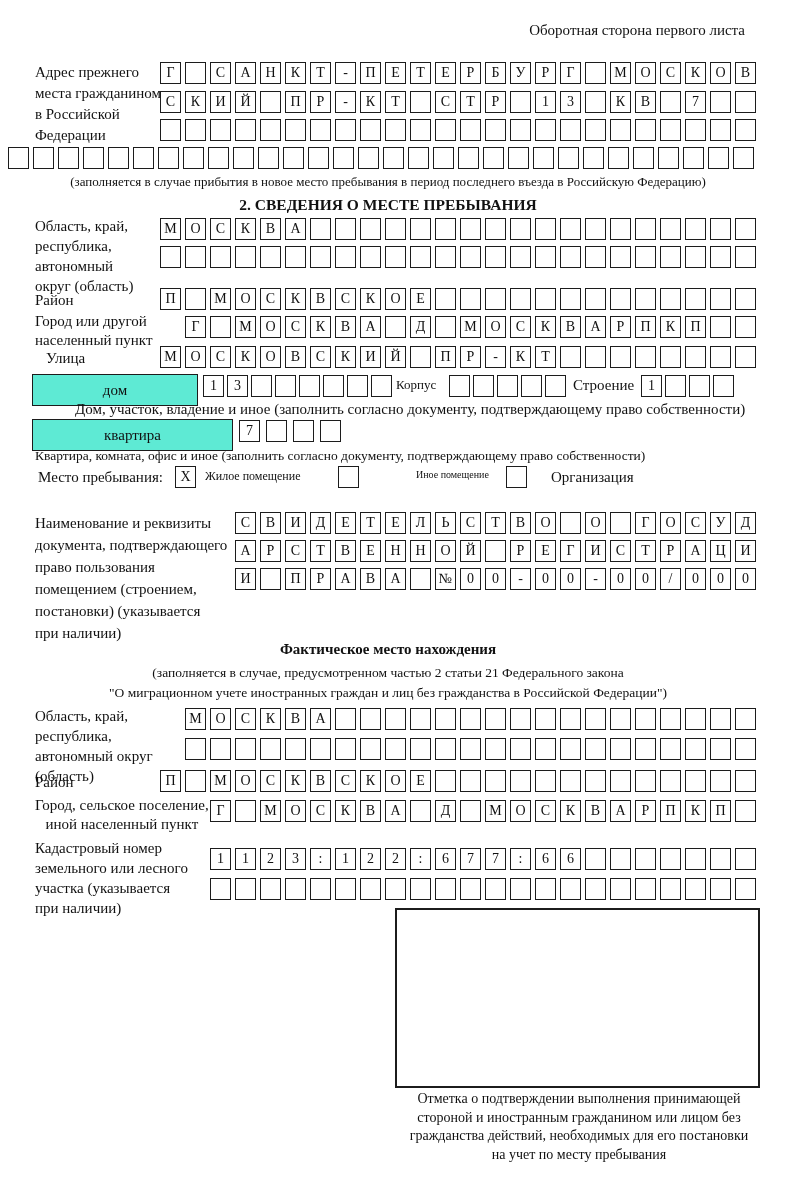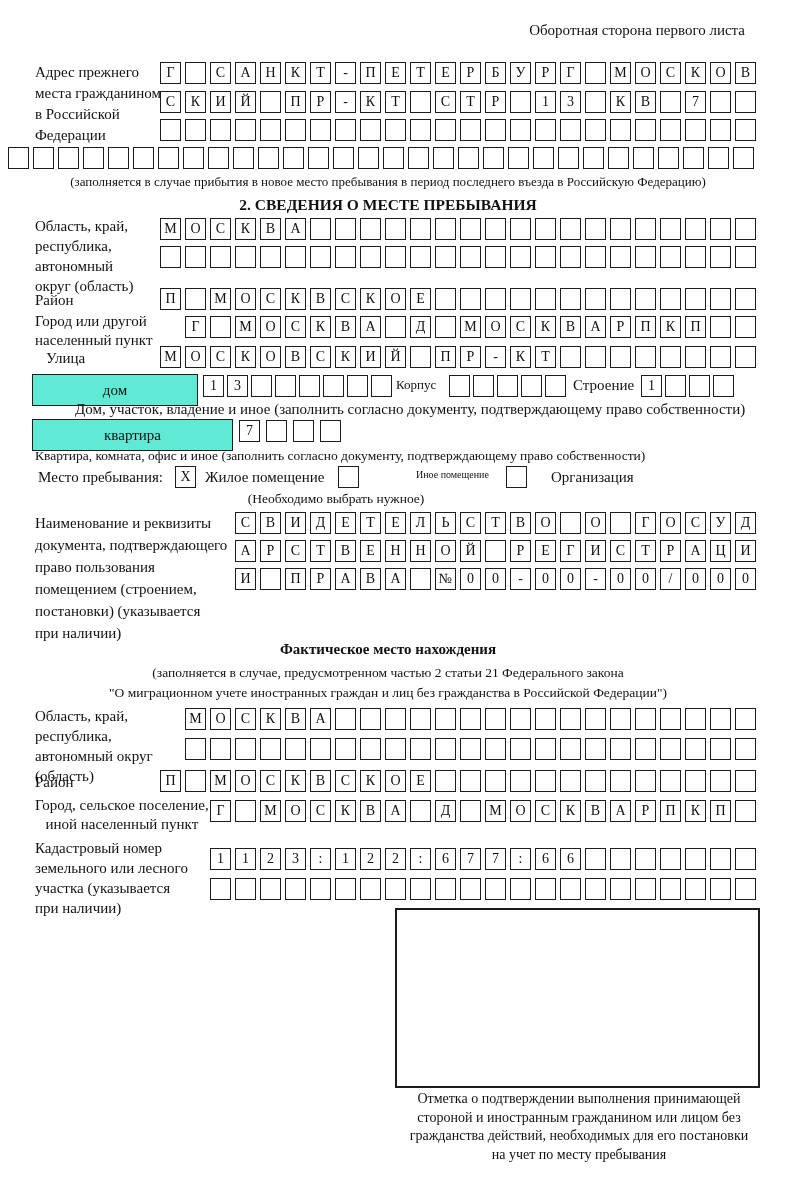--- a/index.html
+++ b/index.html
@@ -327,26 +327,25 @@
   <div class="boxrow g6" style="left:239px;top:420px;">
       <div class="cell">7</div>
       <div class="cell"></div>
       <div class="cell"></div>
       <div class="cell"></div>
     </div>
   <div class="note" style="left:35px;top:447px;font-size:13.5px;">Квартира, комната, офис и иное (заполнить согласно документу, подтверждающему право собственности)</div>
 
   <div class="abs" style="left:38px;top:469px;font-size:15px;">Место пребывания:</div>
   <div class="cellbox" style="left:175px;top:466px;">X</div>
-  <div class="abs" style="left:205px;top:469px;font-size:15px;">Жилое помещение</div>
+  <div class="abs" style="left:205px;top:469px;font-size:12px;">Жилое помещение</div>
   <div class="cellbox" style="left:338px;top:466px;"></div>
   <div class="abs" style="left:371px;top:469px;font-size:10px;margin-left:45px;">Иное помещение</div>
   <div class="cellbox" style="left:506px;top:466px;"></div>
   <div class="abs" style="left:551px;top:469px;font-size:15px;">Организация</div>
-  <div class="note" style="left:176px;top:490px;width:320px;text-align:center;font-size:13.5px;">(Необходимо выбрать нужное)</div>
 
   <div class="lbl" style="left:35px;top:512px;line-height:22px;">
       <div>Наименование и реквизиты</div>
       <div>документа, подтверждающего</div>
       <div>право пользования</div>
       <div>помещением (строением,</div>
       <div>постановки) (указывается</div>
       <div>при наличии)</div>
     </div>
   <div class="boxrow" style="left:235px;top:512px;">

